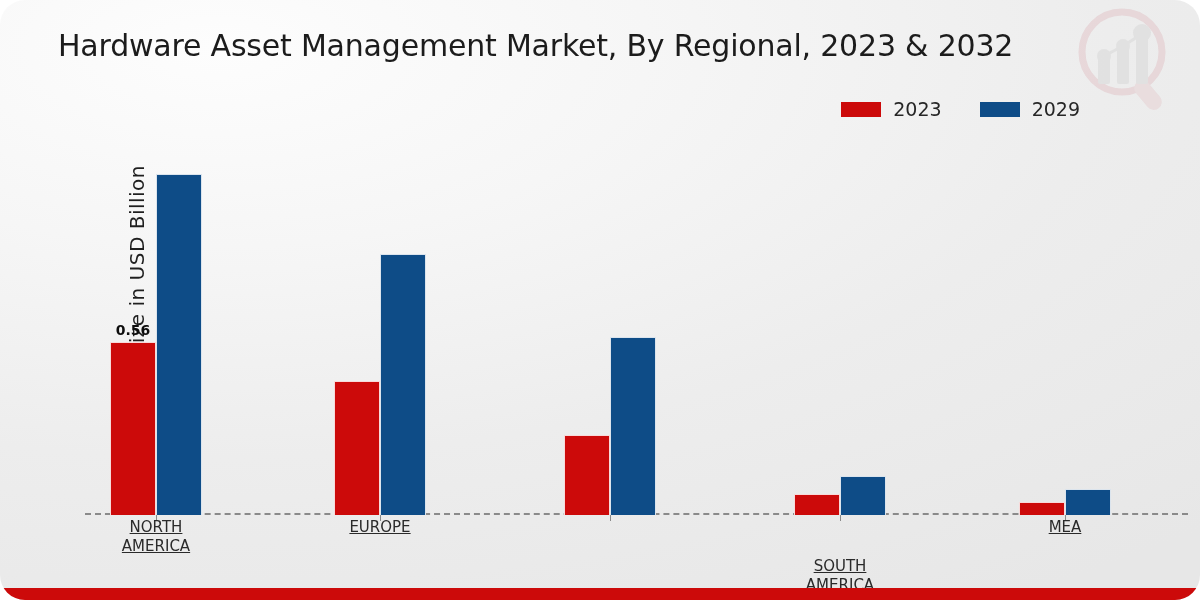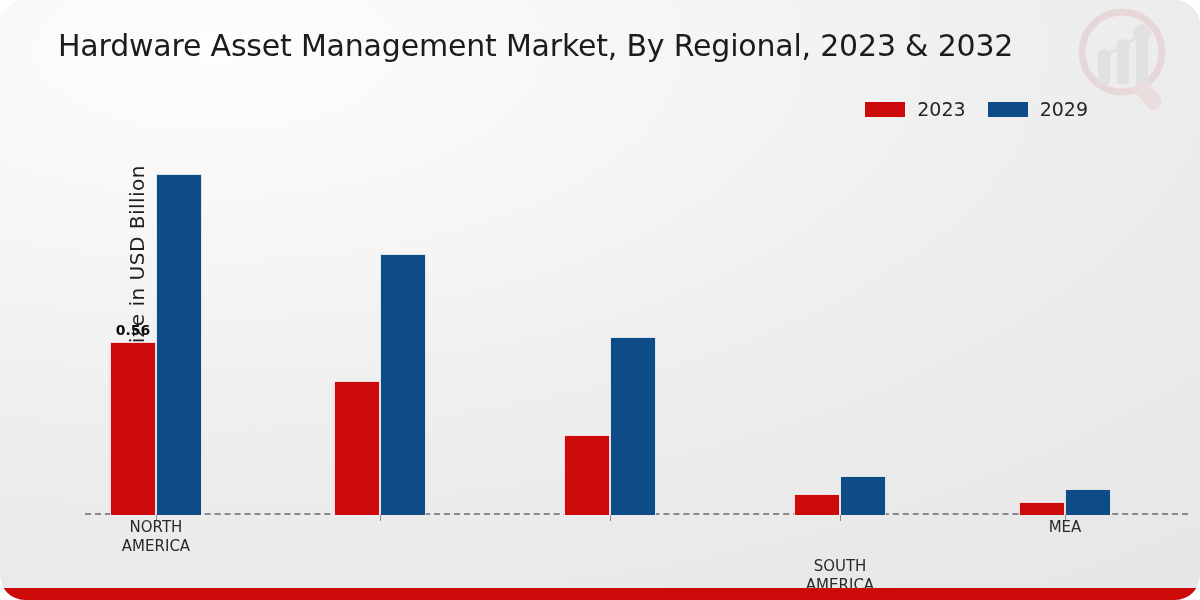--- a/index.html
+++ b/index.html
@@ -43,25 +43,25 @@
     font-weight: 400;
     color: #1c1c1c;
     letter-spacing: -0.2px;
     white-space: nowrap;
     font-family: "DejaVu Sans", sans-serif;
   }
 
   
   #legend {
     position: absolute;
-    right: 112px;
+    right: 120px;
     top: 100px;
     display: flex;
     align-items: flex-end;
-    gap: 22px;
+    gap: 38px;
   }
   .legend-item {
     display: flex;
     align-items: center;
     gap: 12px;
   }
   .legend-swatch {
     width: 40px;
     height: 15px;
     display: block;
@@ -163,21 +163,21 @@
     position: absolute;
     top: 0;
     width: 170px;
     margin-left: -85px;
     text-align: center;
     font-size: 15px;
     color: #2a2a2a;
     line-height: 19px;
     font-family: "DejaVu Sans", sans-serif;
   }
-  .cat-label span { display: block; }
+  .cat-label span { display: block; text-decoration: underline; }
 
   
   #bottom-band {
     position: absolute;
     left: 0;
     right: 0;
     bottom: 0;
     height: 12px;
     background: #cc0a0a;
   }
@@ -253,20 +253,23 @@
         </div>
         <div class="tick-mark"></div>
       </div>
     </div>
 
   <div id="category-labels">
       <div class="cat-label" style="left: 116px;">
         <span>NORTH</span>
         <span>AMERICA</span>
       </div>
+      <div class="cat-label" style="left: 340px;">
+        <span>EUROPE</span>
+      </div>
       <div class="cat-label" style="left: 800px; margin-top: 39px;">
         <span>SOUTH</span>
         <span>AMERICA</span>
       </div>
       <div class="cat-label" style="left: 1025px;">
         <span>MEA</span>
       </div>
     </div>
 
   <div id="bottom-band"></div>

